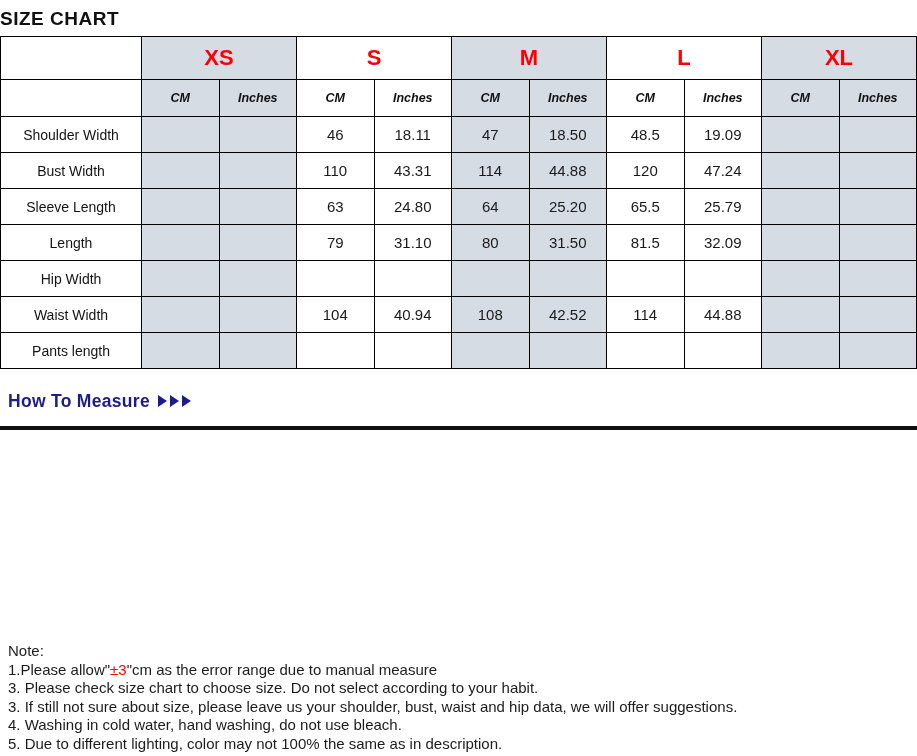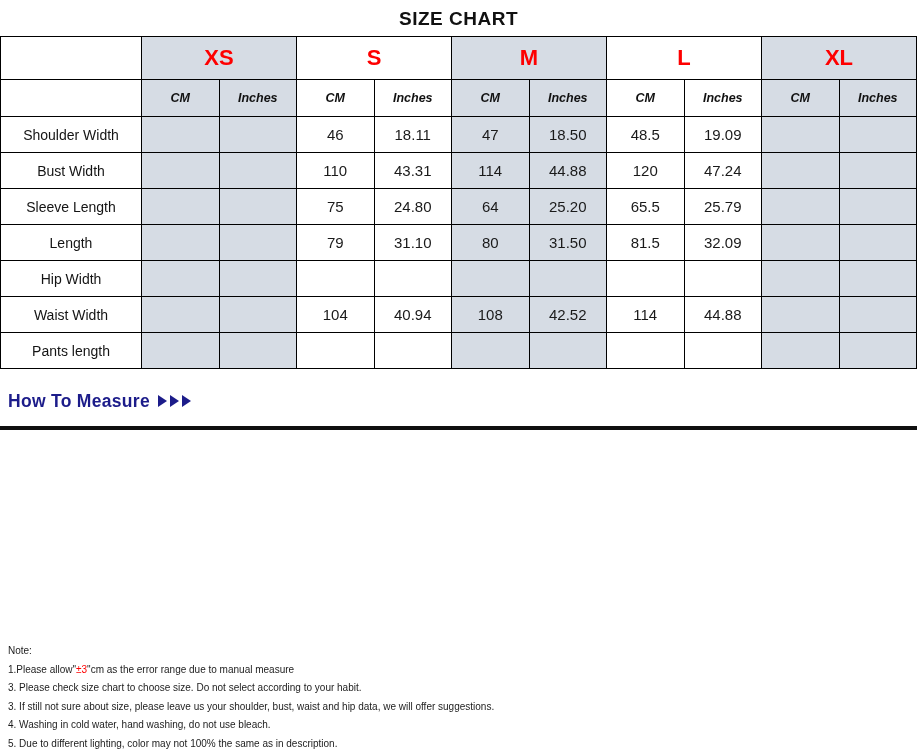--- a/index.html
+++ b/index.html
@@ -4,21 +4,21 @@
 <style>
   * { box-sizing: border-box; margin: 0; padding: 0; }
   html, body { background: #fff; }
   body {
     width: 917px; height: 756px; overflow: hidden;
     font-family: "Liberation Sans", sans-serif;
     color: #1b1b1b;
   }
   
   .page-title {
-    text-align: center; font-size: 19px; font-weight: bold;
+    text-align: left; font-size: 19px; font-weight: bold;
     letter-spacing: .5px; color: #111; margin: 8px 0 6px 0;
   }
   
   table.size-chart {
     width: 917px; border-collapse: collapse; table-layout: fixed;
   }
   table.size-chart th, table.size-chart td {
     border: 1px solid #000; text-align: center; vertical-align: middle;
     padding: 0; overflow: hidden; white-space: nowrap; background: #fff;
   }
@@ -41,21 +41,21 @@
   .chev {
     width: 0; height: 0; margin-left: 3px; display: inline-block;
     border-left: 9px solid #1c1c8a;
     border-top: 6px solid transparent; border-bottom: 6px solid transparent;
   }
   .chev.first { margin-left: 8px; }
   .rule { height: 4px; background: #101010; margin-top: 2px; width: 917px; }
   
   .figures { position: relative; height: 206px; width: 917px; }
   
-  .notes { margin: 6px 0 0 8px; font-size: 10px; line-height: 18.6px; color: #1c1c1c; }
+  .notes { margin: 6px 0 0 8px; font-size: 15px; line-height: 18.6px; color: #1c1c1c; }
   .red { color: #fe0000; }
 </style>
 </head>
 <body>
 
 <div class="page-title">SIZE CHART</div>
 
 <table class="size-chart">
   <colgroup>
     <col class="c-label">
@@ -117,21 +117,21 @@
         <td class="val shade">44.88</td>
         <td class="val">120</td>
         <td class="val">47.24</td>
         <td class="val shade"></td>
         <td class="val shade"></td>
       </tr>
       <tr>
         <td class="row-label">Sleeve Length</td>
         <td class="val shade"></td>
         <td class="val shade"></td>
-        <td class="val">75</td>
+        <td class="val">63</td>
         <td class="val">24.80</td>
         <td class="val shade">64</td>
         <td class="val shade">25.20</td>
         <td class="val">65.5</td>
         <td class="val">25.79</td>
         <td class="val shade"></td>
         <td class="val shade"></td>
       </tr>
       <tr>
         <td class="row-label">Length</td>

